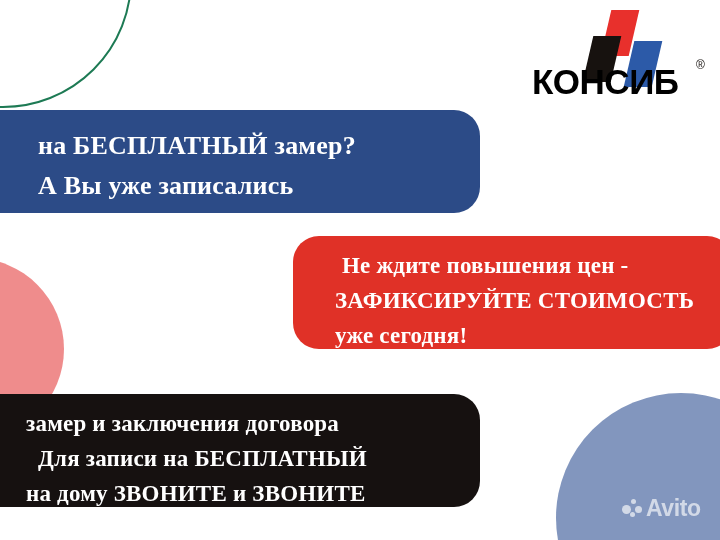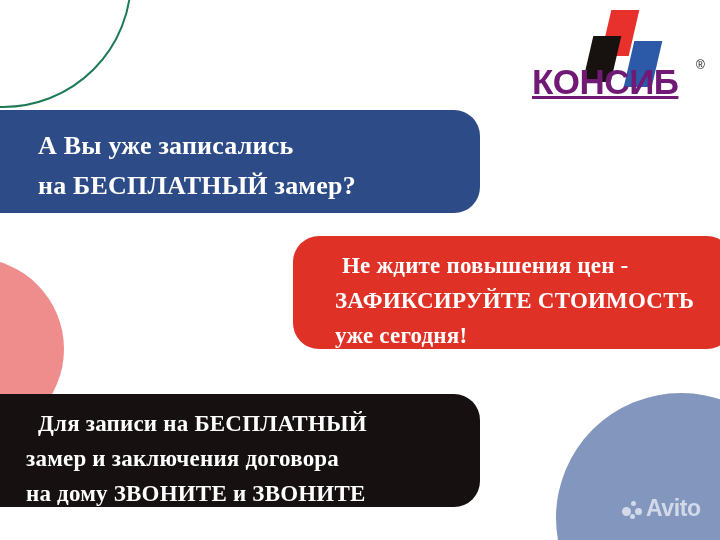--- a/index.html
+++ b/index.html
@@ -77,24 +77,23 @@
 
   .logo-wordmark {
     position: absolute;
     left: 0;
     top: 56px;
     width: 182px;
     font-family: "Liberation Sans", "DejaVu Sans", sans-serif;
     font-weight: bold;
     font-size: 35px;
     letter-spacing: -0.5px;
-    color: #701a75;
+    color: #000000;
     line-height: 1;
     white-space: nowrap;
-    text-decoration: underline;
   }
   .logo-reg {
     position: absolute;
     left: 164px;
     top: 50px;
     font-family: "Liberation Sans", "DejaVu Sans", sans-serif;
     font-size: 12px;
     color: #15100e;
   }
 
@@ -148,21 +147,21 @@
     line-height: 35px;
   }
   .banner-black .line.indent { padding-left: 12px; }
 
   
   .avito-watermark {
     position: absolute;
     left: 622px;
     top: 497px;
     display: flex;
-    align-items: flex-end;
+    align-items: center;
     gap: 5px;
     opacity: 0.72;
   }
   .avito-dots {
     position: relative;
     width: 19px;
     height: 19px;
   }
   .avito-dots i {
     position: absolute;
@@ -196,33 +195,33 @@
     <div class="logo-marks">
       <span class="logo-quad red"></span>
       <span class="logo-quad black"></span>
       <span class="logo-quad blue"></span>
     </div>
     <div class="logo-wordmark">КОНСИБ</div>
     <div class="logo-reg">®</div>
   </div>
 
   <div class="banner banner-blue">
+    <span class="line">на БЕСПЛАТНЫЙ замер?</span>
     <span class="line">А Вы уже записались</span>
-    <span class="line">на БЕСПЛАТНЫЙ замер?</span>
   </div>
 
   <div class="banner banner-red">
     <span class="line indent">Не ждите повышения цен -</span>
     <span class="line">ЗАФИКСИРУЙТЕ СТОИМОСТЬ</span>
     <span class="line">уже сегодня!</span>
   </div>
 
   <div class="banner banner-black">
+    <span class="line">замер и заключения договора</span>
     <span class="line indent">Для записи на БЕСПЛАТНЫЙ</span>
-    <span class="line">замер и заключения договора</span>
     <span class="line">на дому ЗВОНИТЕ и ЗВОНИТЕ</span>
   </div>
 
   <div class="avito-watermark">
     <span class="avito-dots">
       <i class="d1"></i>
         <i class="d2"></i>
         <i class="d3"></i>
         <i class="d4"></i>
     </span>

